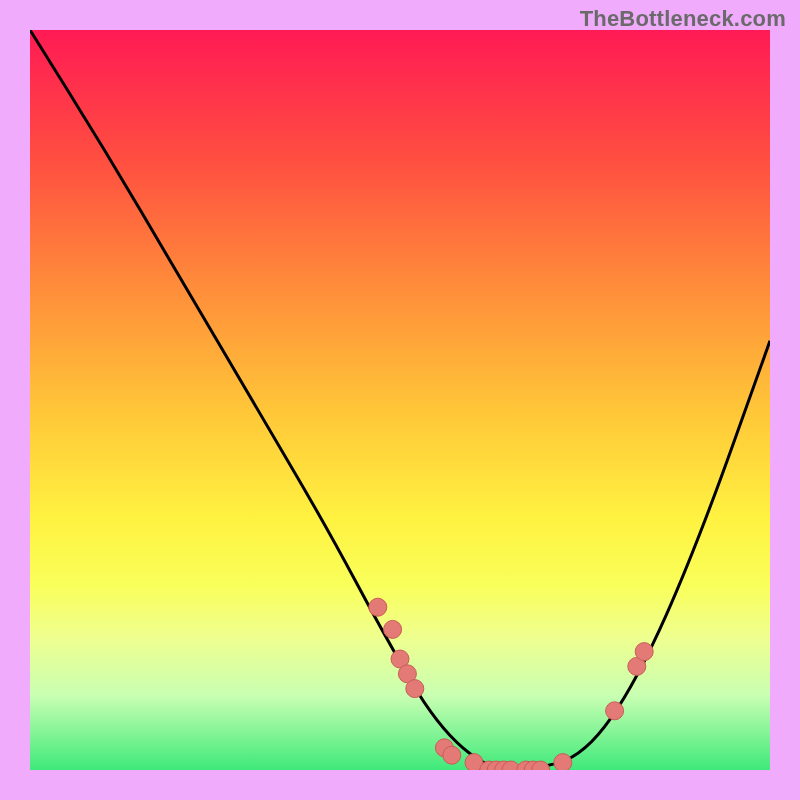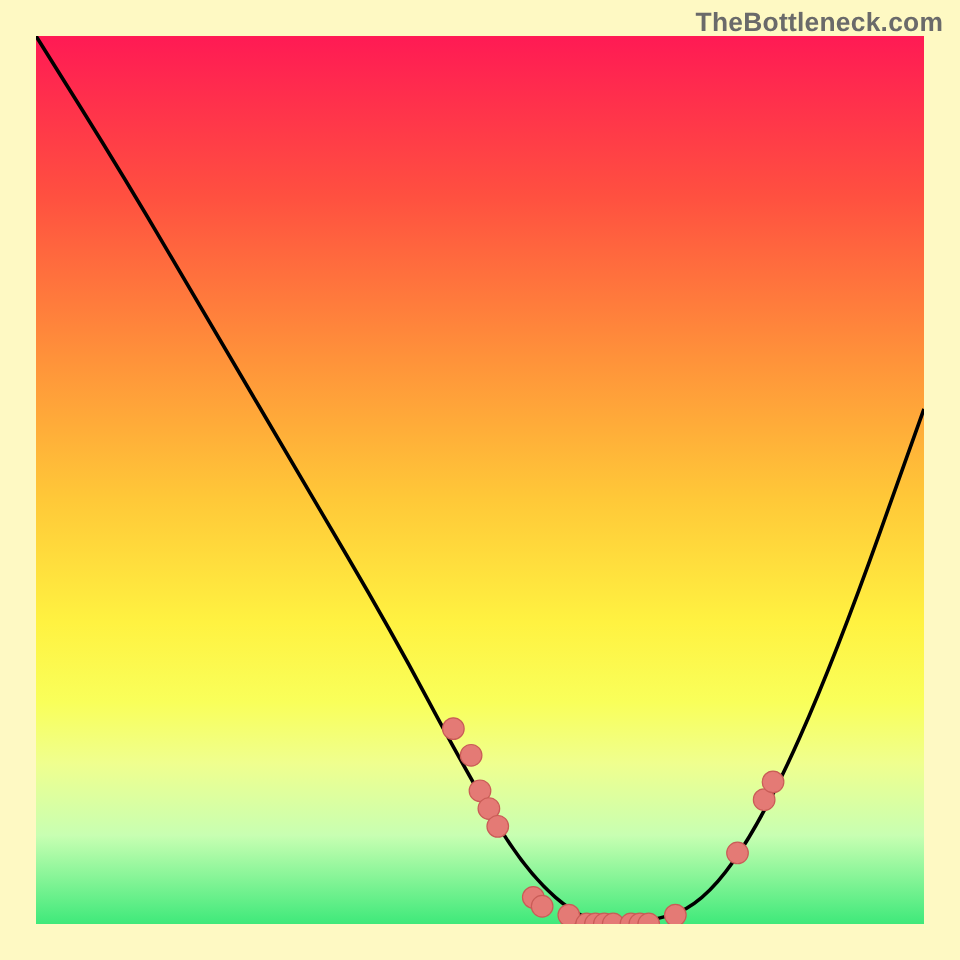--- a/index.html
+++ b/index.html
@@ -7,21 +7,21 @@
     padding: 0;
     background: #000;
     width: 800px;
     height: 800px;
     overflow: hidden;
     font-family: Arial, Helvetica, sans-serif;
   }
   .frame {
     position: absolute;
     inset: 0;
-    background: #fef9c3;
+    background: #f0abfc;
     text-decoration: underline;
   }
   .plot-area {
     position: absolute;
     left: 30px;
     top: 30px;
     width: 740px;
     height: 740px;
     
     background: linear-gradient(to bottom,

